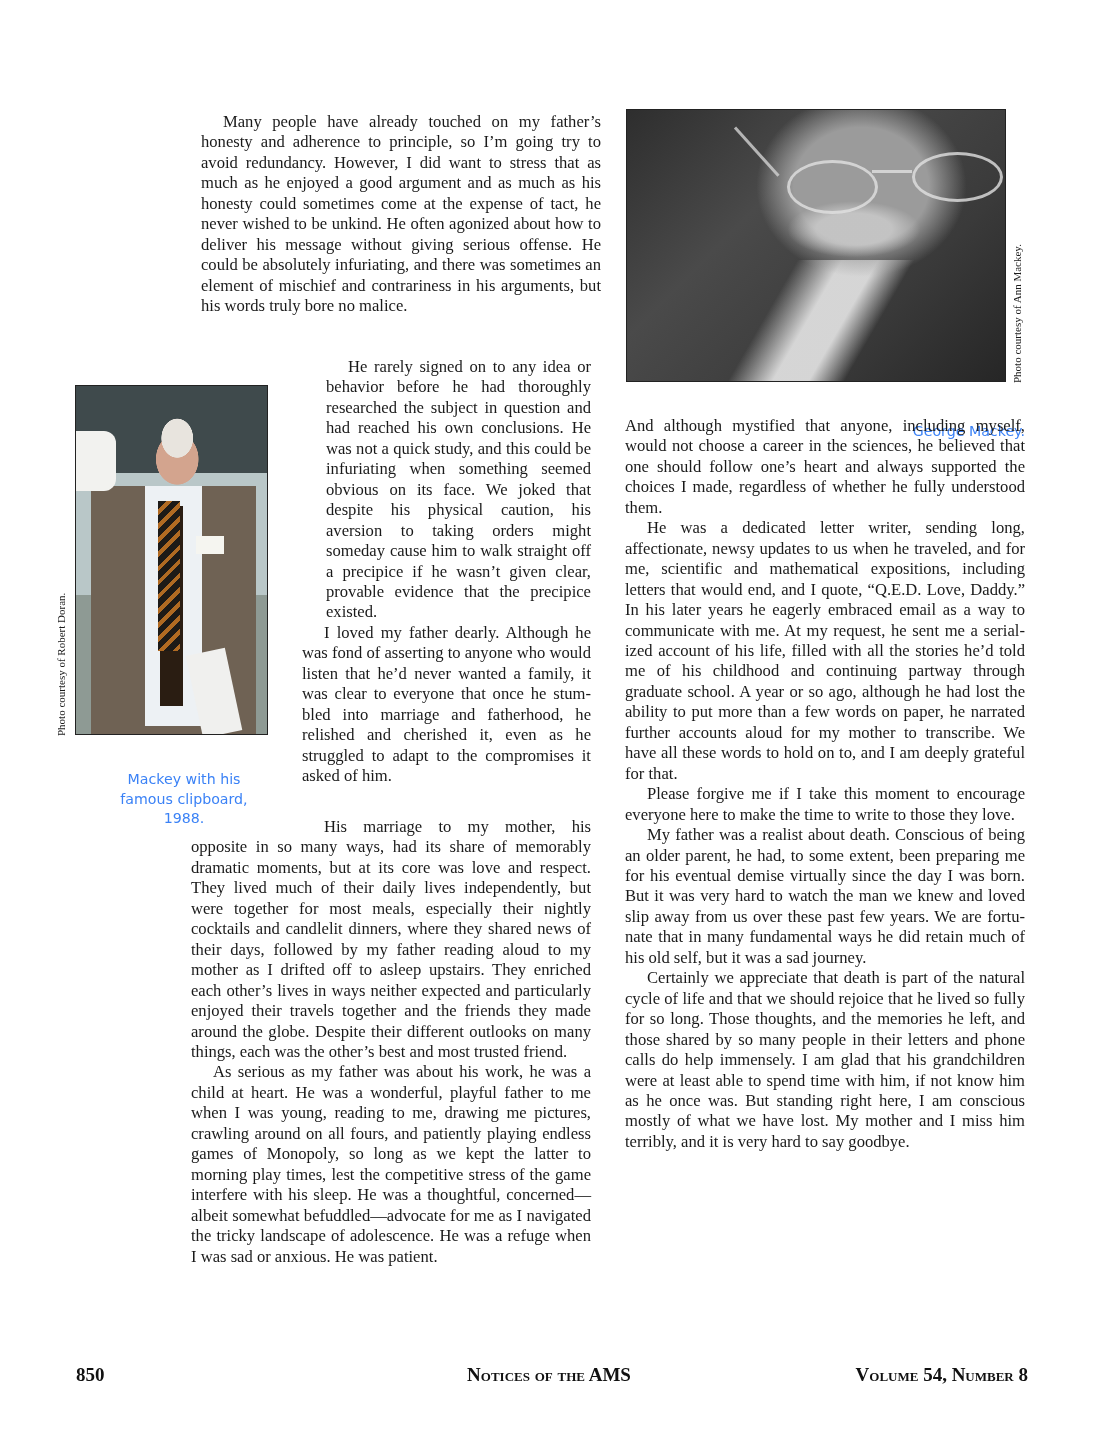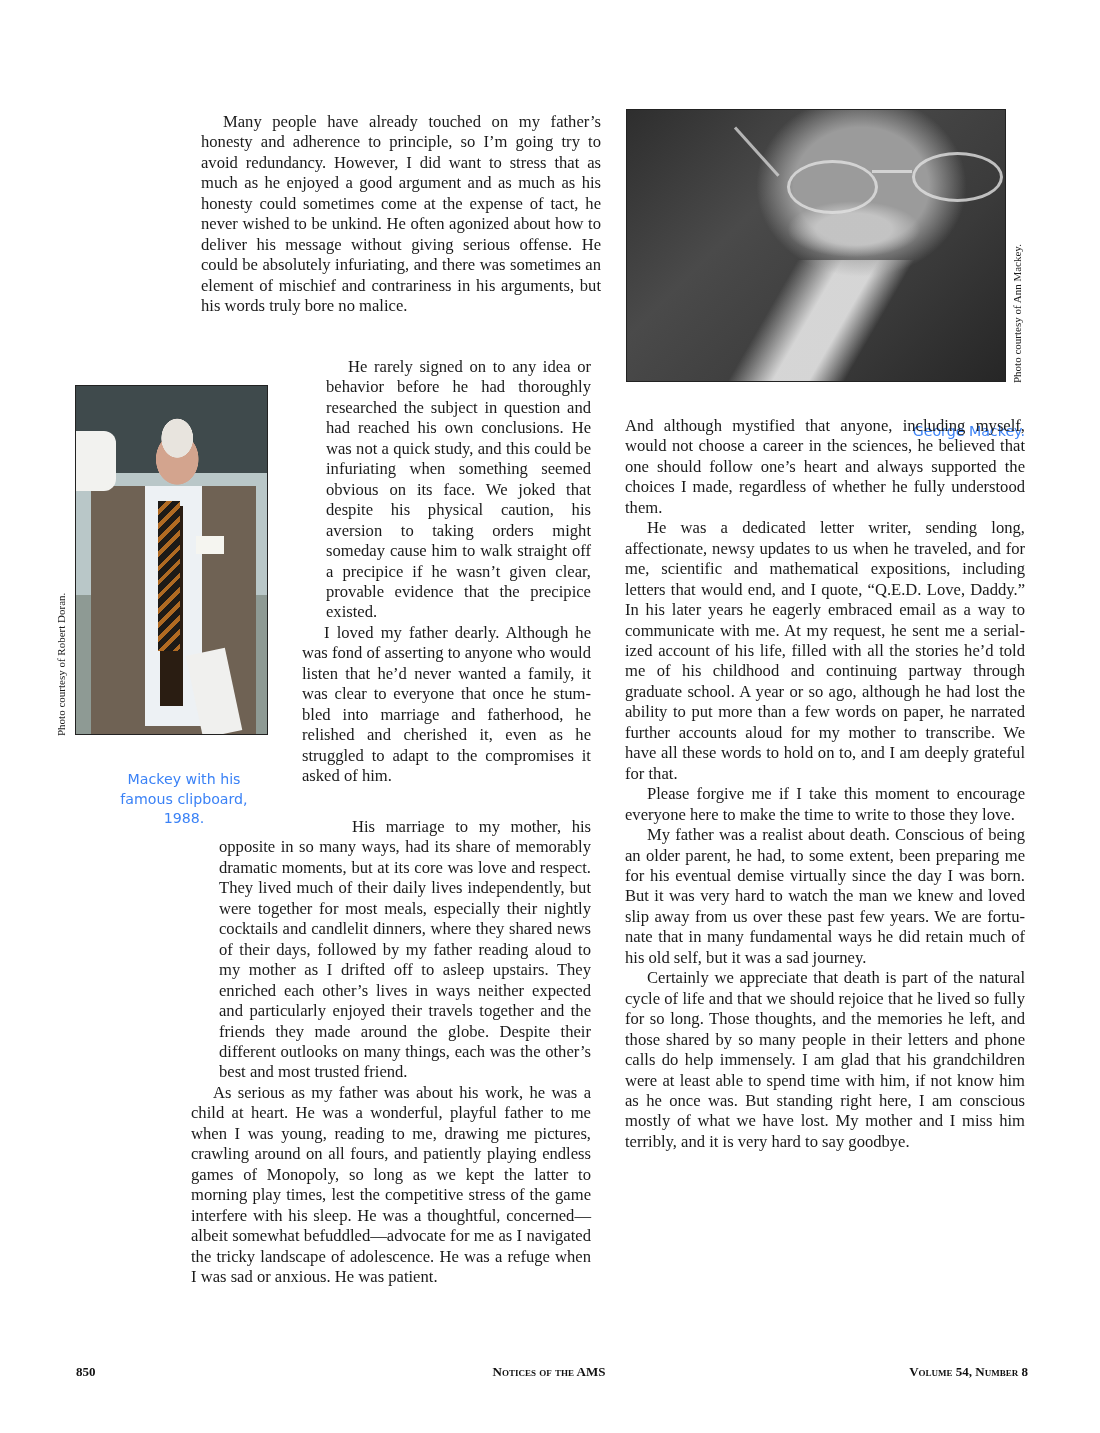--- a/index.html
+++ b/index.html
@@ -9,21 +9,21 @@
 
   .col { position: absolute; font-size: 16.6px; line-height: 20.45px; text-align: justify; hyphens: manual; }
   .col p { margin: 0; text-indent: 22px; }
   .col p.noindent { text-indent: 0; }
 
   
   .col-left-top { left: 191px; top: 112px; width: 400px; margin-left: 10px; }
   .col-left-mid { left: 302px; top: 357px; width: 289px; }
   .col-left-bot { left: 191px; top: 817px; width: 400px; }
   .col-left-mid p.first, .col-left-bot p.first { text-indent: 22px; margin-left: 24px; }
-  .col-left-bot p.indent-wide { text-indent: 133px; margin-left: 28px; }
+  .col-left-bot p.indent-wide { text-indent: 133px; }
 
   
   .col-right { left: 625px; top: 416px; width: 400px; }
 
   
   .photo { position: absolute; border: 1.5px solid #222; box-sizing: border-box; overflow: hidden; }
   .photo-left { left: 75px; top: 385px; width: 193px; height: 350px;
     background:
       radial-gradient(ellipse 26px 32px at 53% 15%, #e8e4de 0 60%, transparent 62%),
       radial-gradient(ellipse 30px 36px at 53% 21%, #d3a48e 0 70%, transparent 72%),
@@ -58,21 +58,21 @@
   .credit-right { left: 1011px; top: 383px; }
 
   
   .caption { position: absolute; font-family: "DejaVu Sans", "Liberation Sans", sans-serif; font-weight: normal;
              font-size: 14.2px; line-height: 19.5px; text-align: right; color: #3b82f6; margin-top: 23px; }
   .caption-left { left: 100px; top: 747px; width: 168px; text-align: center; }
   .caption-right { left: 820px; top: 399px; width: 205px; }
 
   
   .footer { position: absolute; top: 1364px; left: 76px; width: 952px; height: 22px;
-            font-family: "Liberation Serif", "DejaVu Serif", serif; font-weight: bold; font-size: 13px; color: #111; }
+            font-family: "Liberation Serif", "DejaVu Serif", serif; font-weight: bold; font-size: 19px; color: #111; }
   .footer .pg { position: absolute; left: 0; top: 0; }
   .footer .journal { position: absolute; left: 0; right: 6px; top: 0; text-align: center; font-variant: small-caps; }
   .footer .vol { position: absolute; right: 0; top: 0; font-variant: small-caps; }
 </style>
 </head>
 <body>
 
 <div class="page">
 
   <div class="photo photo-left">

